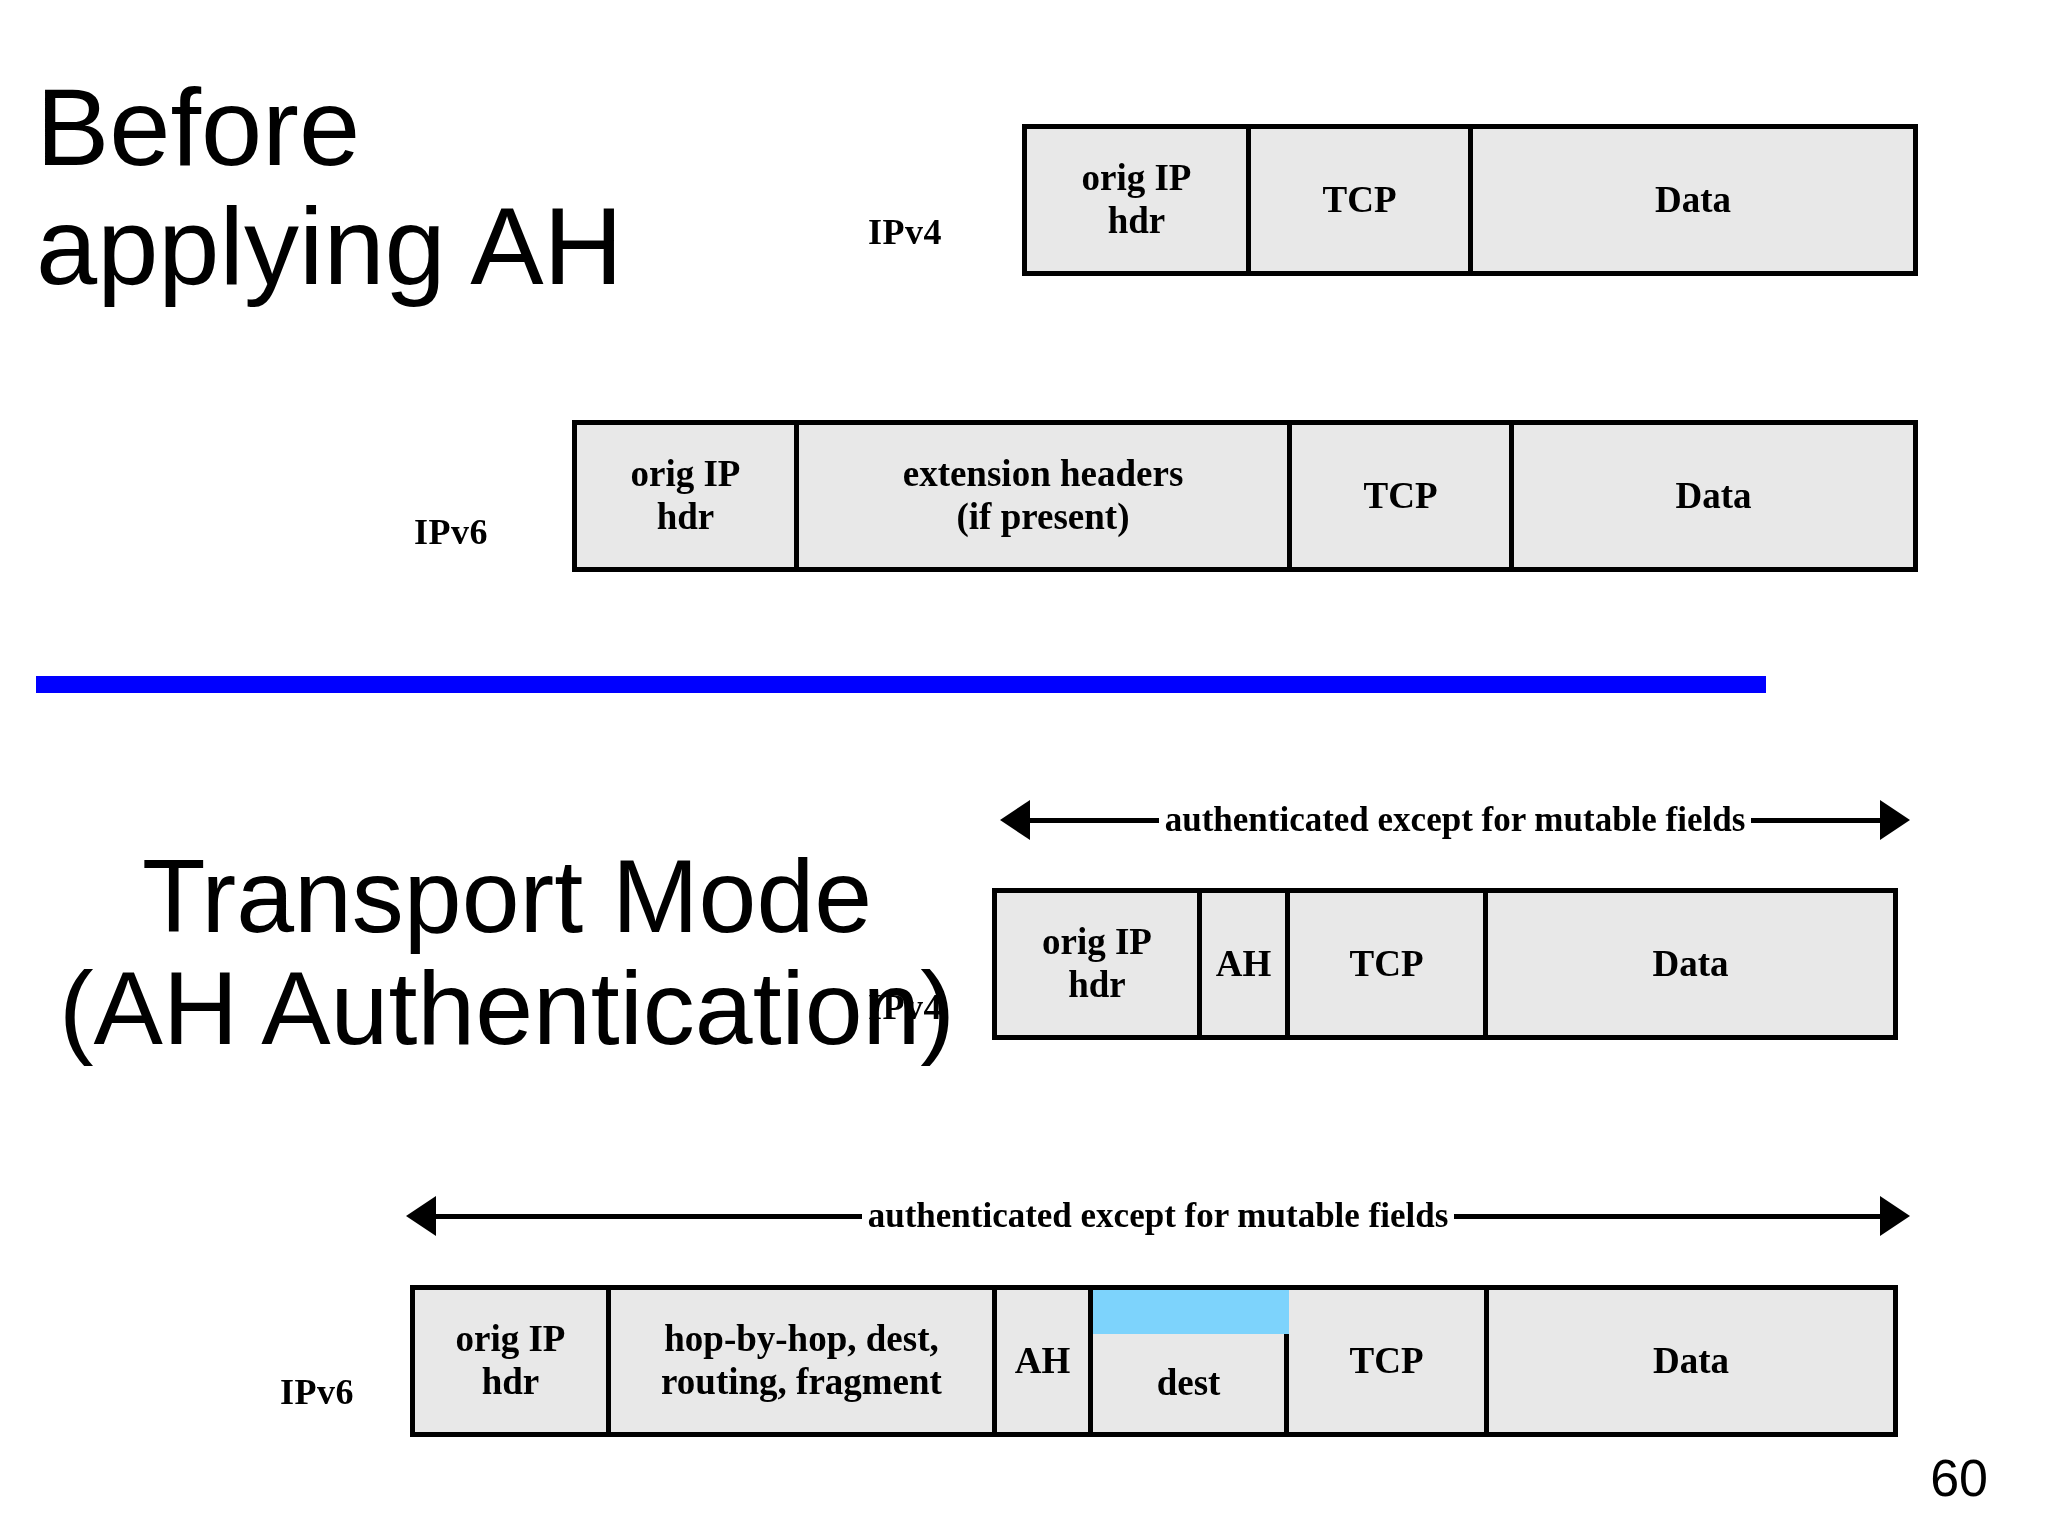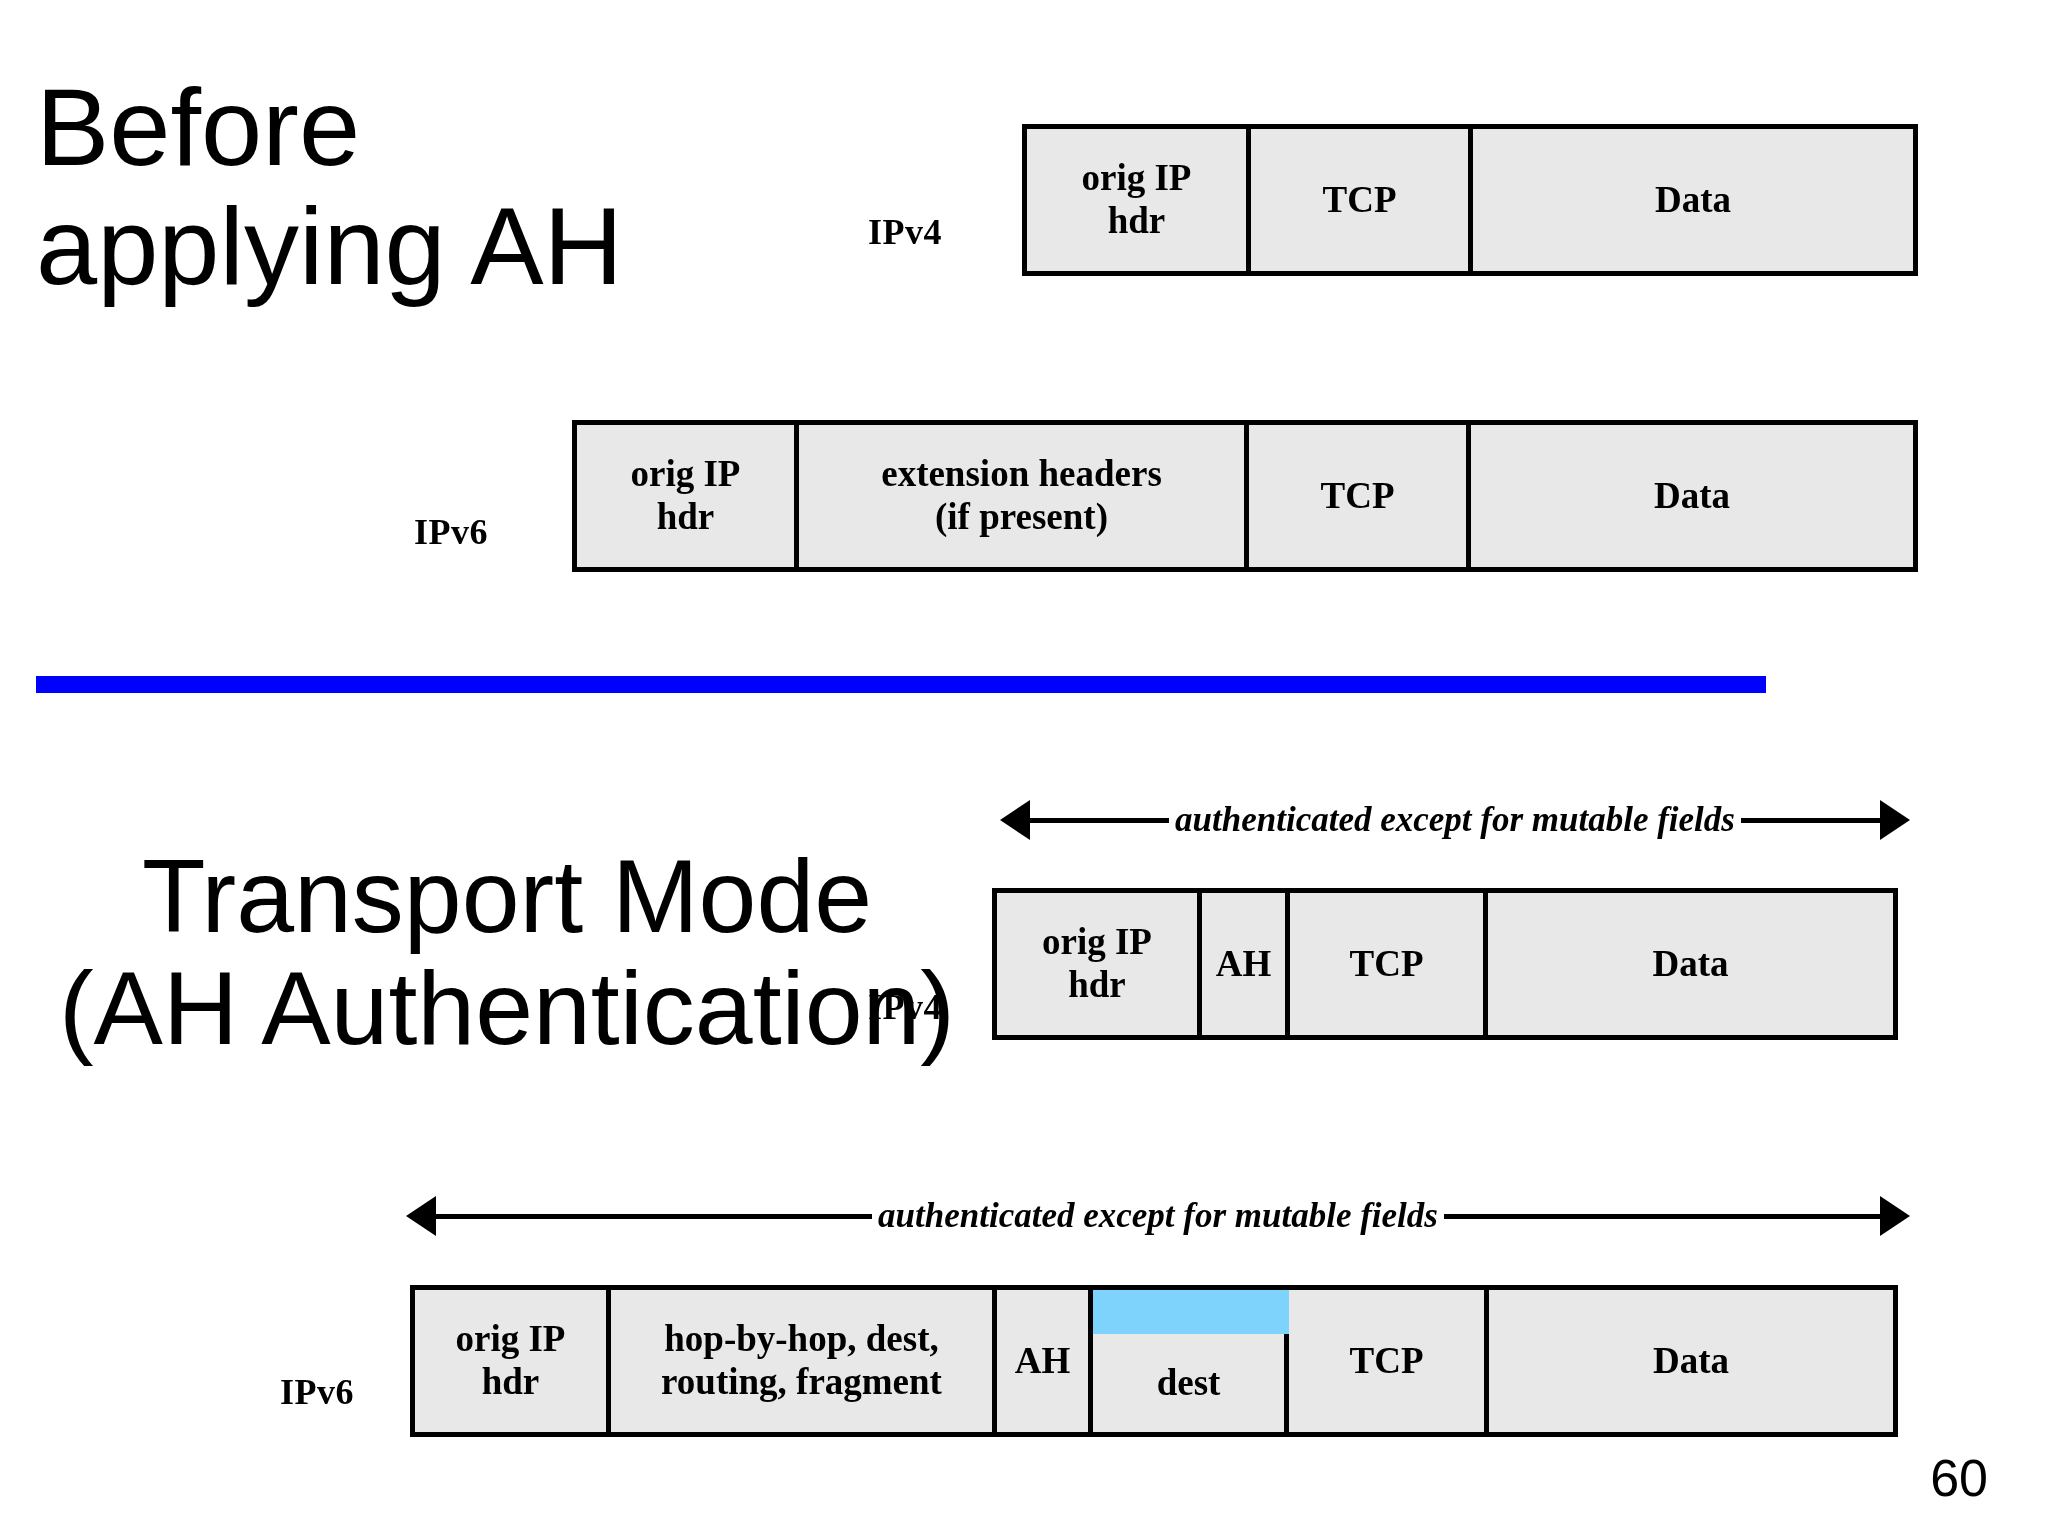--- a/index.html
+++ b/index.html
@@ -100,21 +100,20 @@
     height: 17px;
     background: #0000ff;
   }
 
   
   .arrow-annot {
     position: absolute;
     display: flex;
     align-items: center;
     height: 40px;
-    font-style: italic;
   }
   .arrow-head {
     width: 0;
     height: 0;
     border-top: 20px solid transparent;
     border-bottom: 20px solid transparent;
     flex: 0 0 auto;
   }
   .arrow-head.left  { border-right: 30px solid #000000; }
   .arrow-head.right { border-left: 30px solid #000000; }
@@ -158,21 +157,21 @@
   <div class="cell" style="width:222px; font-size:37px;">TCP</div>
   <div class="cell" style="flex:1; font-size:37px;">Data</div>
 </div>
 
 <div class="proto-label" style="left:414px; top:480px;">IPv6</div>
 
 <div class="packet" id="packet-before-ipv6" style="left:572px; top:420px; width:1346px; height:152px;">
   <span class="shadow-right"></span>
   <div class="cell" style="width:222px; font-size:37px;">orig IP
 hdr</div>
-  <div class="cell" style="width:450px; font-size:37px;font-family:Liberation Serif, serif;">extension headers
+  <div class="cell" style="width:493px; font-size:37px;font-family:Liberation Serif, serif;">extension headers
 (if present)</div>
   <div class="cell" style="width:222px; font-size:37px;">TCP</div>
   <div class="cell" style="flex:1; font-size:37px;">Data</div>
 </div>
 
 <div id="blue-divider"></div>
 
 <div class="heading" id="heading-transport">Transport Mode
 (AH Authentication)</div>
 

